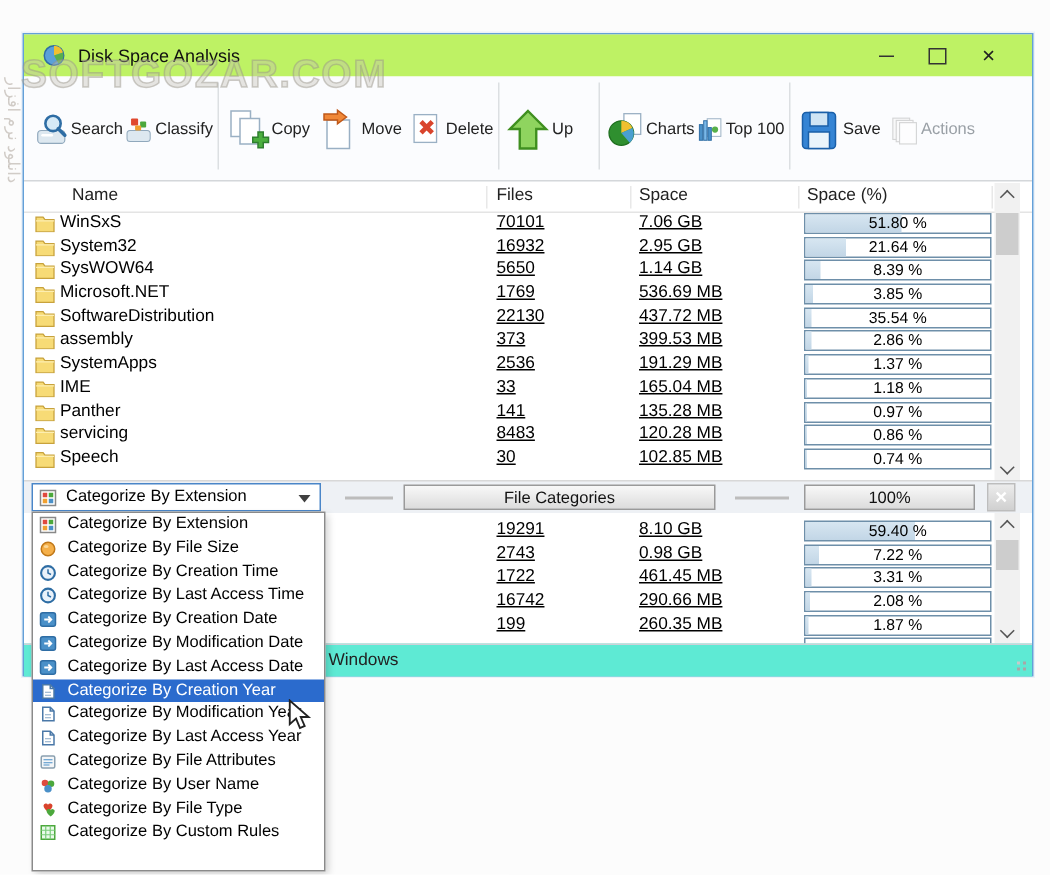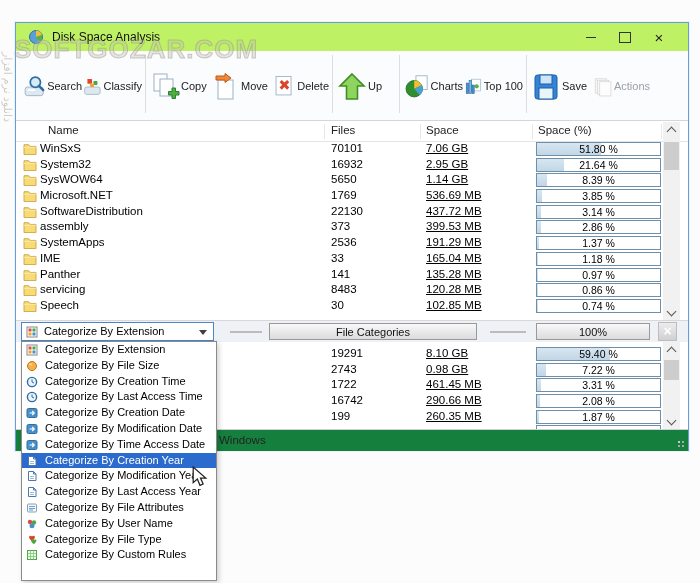--- a/index.html
+++ b/index.html
@@ -45,21 +45,21 @@
   .thead{position:absolute;top:0;left:0;right:0;height:19px;background:#fff;border-bottom:1px solid #e4e4e4;}
   .th{position:absolute;top:2px;font-size:11.5px;color:#222;white-space:nowrap;}
   .th-name{left:32px}.th-files{left:315px}.th-space{left:410px}.th-pct{left:522px}
   .thsep{position:absolute;top:2px;height:15px;width:1px;background:#e8e8e8;}
   .rows{position:absolute;top:19px;left:0;right:18px;bottom:0;overflow:hidden;}
   .rows-b{position:absolute;top:4px;left:0;right:18px;bottom:0;overflow:hidden;}
   .row{position:relative;height:15.7px;}
   .cell-icon{position:absolute;left:7px;top:2px;width:14px;height:12px;}
   .cell{position:absolute;top:0;font-size:11.5px;line-height:15.7px;color:#000;white-space:nowrap;}
   .cell-name{left:24px;}
-  .cell-files{left:315px;}
+  .cell-files{left:315px;text-decoration:underline;}
   .cell-space{left:410px;text-decoration:underline;}
   .pctbar{position:absolute;left:520px;top:1px;width:123px;height:12px;border:1px solid #6e8fa9;background:#fff;}
   .pctfill{position:absolute;left:0;top:0;bottom:0;background:linear-gradient(#d7e6f1,#c2d6e6);}
   .pcttext{position:absolute;left:0;right:0;top:0;text-align:center;font-size:10.5px;line-height:12px;color:#000;}
   .partial{position:absolute;left:520px;top:83px;width:123px;height:10px;border:1px solid #6e8fa9;background:#fff;}
 
   
   .sb{position:absolute;top:0;bottom:0;left:647px;width:17px;background:#f1f1f1;}
   .sb-btn{position:absolute;left:0;width:17px;height:16px;}
   .sb-up{top:0}.sb-down{bottom:0}
@@ -80,21 +80,21 @@
   .dash1{left:214px;width:32px;}
   .dash2{left:474px;width:36px;}
   .btn-flat{position:absolute;top:2px;height:17px;background:linear-gradient(#f8f8f8,#dcdcdc);border:1px solid #9a9a9a;font-size:11px;text-align:center;line-height:16px;color:#111;box-sizing:border-box;}
   .btn-cats{left:253px;width:208px;}
   .btn-zoom{left:520px;width:114px;}
   .btn-x{position:absolute;left:642px;top:1px;width:19px;height:19px;background:linear-gradient(#ececec,#d0d0d0);border:1px solid #bdbdbd;box-sizing:border-box;color:#fff;font-size:14px;font-weight:bold;text-align:center;line-height:16px;}
 
   .bottom-pane{position:absolute;top:319px;left:0;right:0;height:87px;background:#fff;overflow:hidden;}
 
   
-  .statusbar{position:absolute;top:406px;left:0;right:0;height:21px;background:#15803d;border-top:1px solid #cdd2d8;}
+  .statusbar{position:absolute;top:406px;left:0;right:0;height:21px;background:#5eead4;border-top:1px solid #cdd2d8;}
   .status-text{position:absolute;left:203px;top:0;line-height:20px;font-size:11.5px;color:#222;}
   .grip{position:absolute;right:4px;bottom:4px;width:10px;height:10px;}
   .grip::before{content:"";position:absolute;right:0;bottom:0;width:2px;height:2px;background:#a8a8a8;
     box-shadow:-4px 0 #a8a8a8, 0 -4px #a8a8a8, -4px -4px #c8c8c8;}
 
   
   .popup{position:absolute;left:21px;top:341px;width:194px;height:238px;background:#fff;border:1px solid #8a8a8a;box-shadow:2px 2px 5px rgba(0,0,0,.18);z-index:20;}
   .dd-item{position:relative;height:15.8px;}
   .dd-ico{position:absolute;left:4px;top:2px;width:12px;height:12px;}
   .dd-label{position:absolute;left:23px;top:0;font-size:11px;line-height:15.8px;color:#000;white-space:nowrap;}
@@ -407,21 +407,21 @@
           <span class="cell-icon">
             <svg class="svg-fit" aria-hidden="true">
               <use href="#ico-folder"></use>
             </svg>
           </span>
           <span class="cell cell-name">SoftwareDistribution</span>
           <span class="cell cell-files">22130</span>
           <span class="cell cell-space">437.72 MB</span>
           <div class="pctbar">
             <div class="pctfill" style="width: 3.14%;"></div>
-            <span class="pcttext">3.14 %</span>
+            <span class="pcttext">35.54 %</span>
           </div>
         </div>
         <div class="row">
           <span class="cell-icon">
             <svg class="svg-fit" aria-hidden="true">
               <use href="#ico-folder"></use>
             </svg>
           </span>
           <span class="cell cell-name">assembly</span>
           <span class="cell cell-files">373</span>
@@ -646,21 +646,21 @@
         </svg>
       </span>
       <span class="dd-label">Categorize By Modification Date</span>
     </div>
     <div class="dd-item">
       <span class="dd-ico">
         <svg class="svg-fit" aria-hidden="true">
           <use href="#mi-date"></use>
         </svg>
       </span>
-      <span class="dd-label">Categorize By Time Access Date</span>
+      <span class="dd-label">Categorize By Last Access Date</span>
     </div>
     <div class="dd-item selected">
       <span class="dd-ico">
         <svg class="svg-fit" aria-hidden="true">
           <use href="#mi-year"></use>
         </svg>
       </span>
       <span class="dd-label">Categorize By Creation Year</span>
     </div>
     <div class="dd-item">

